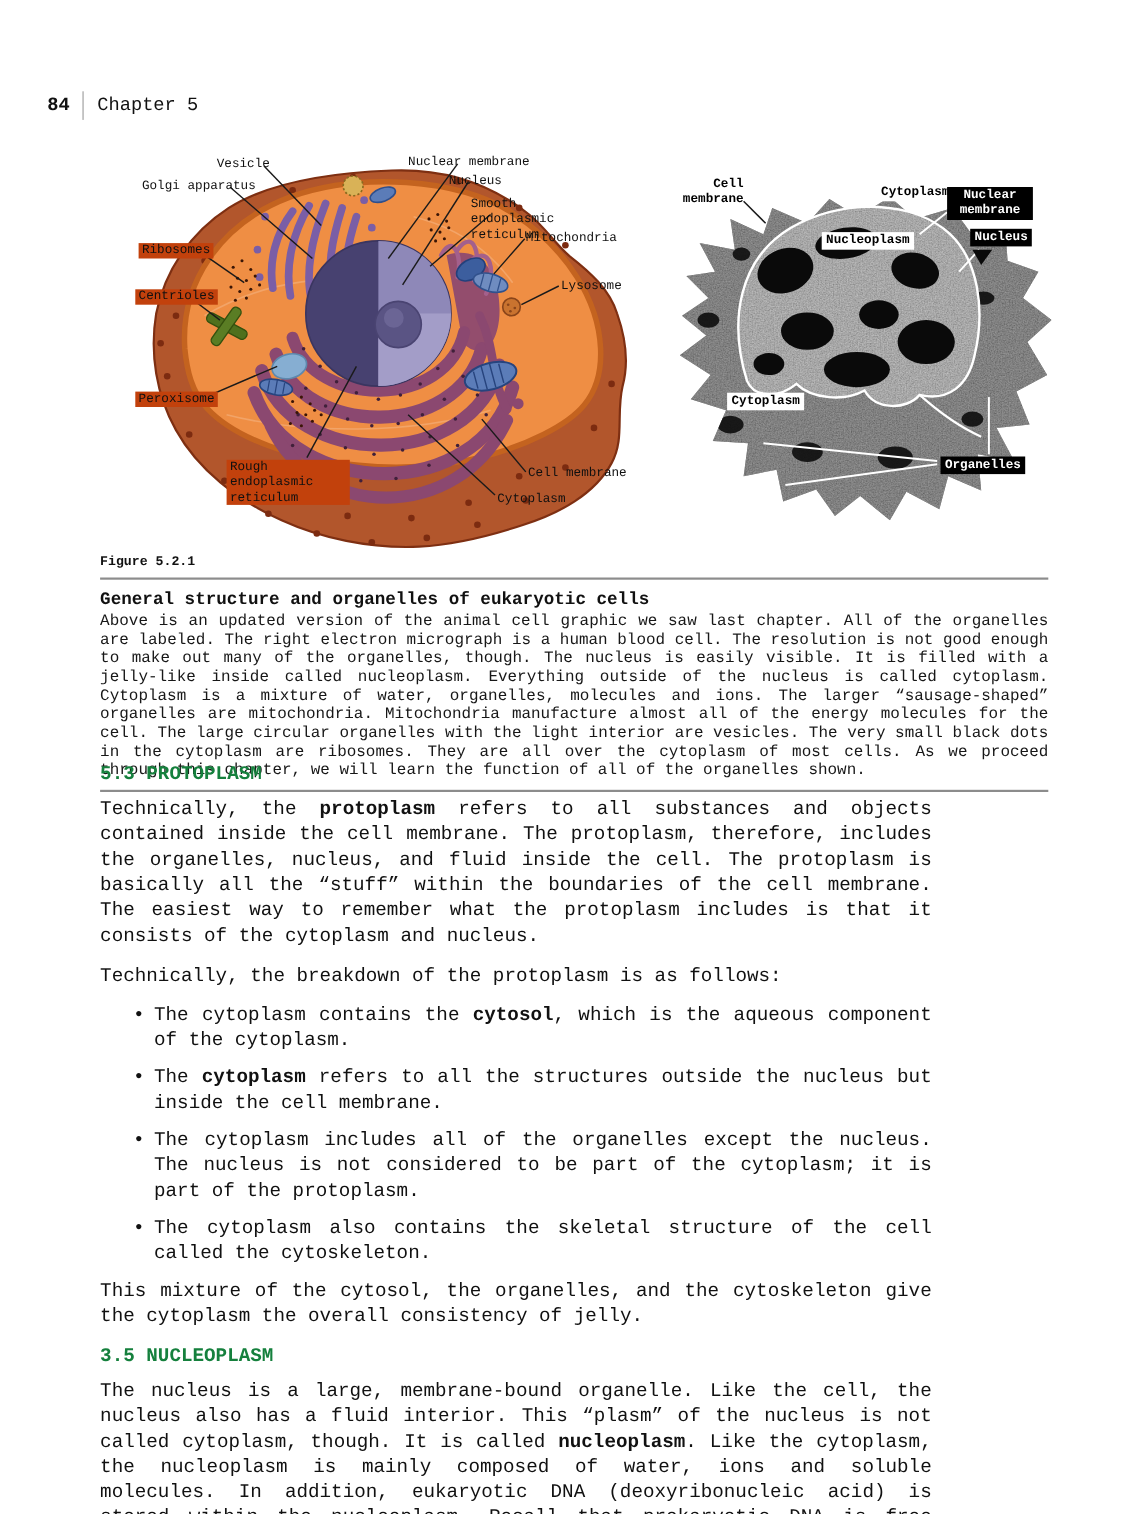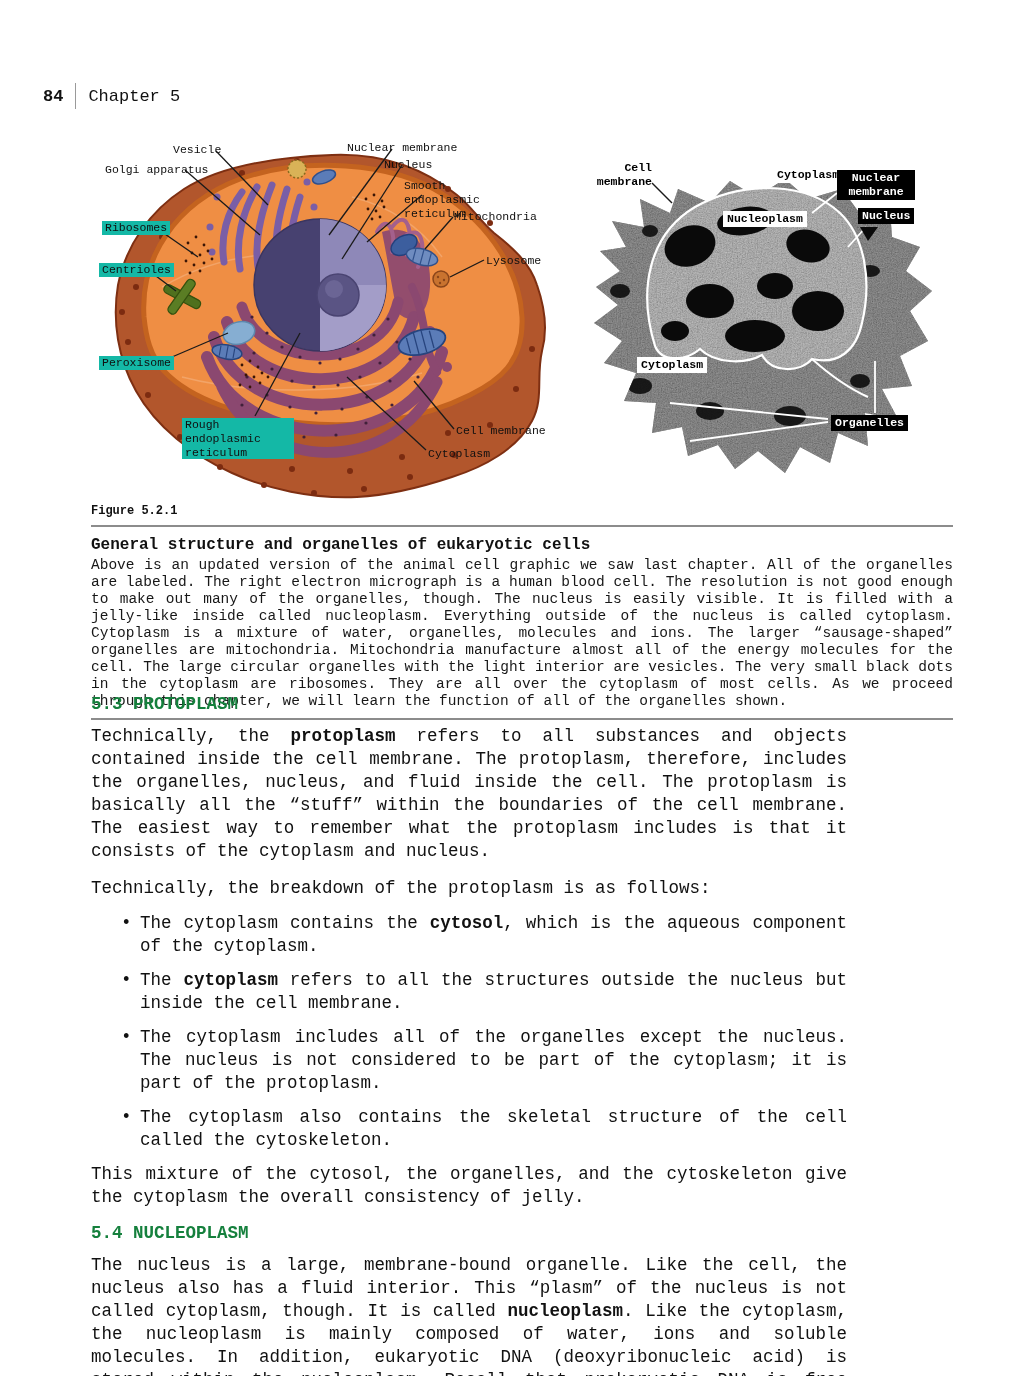--- a/index.html
+++ b/index.html
@@ -3,24 +3,24 @@
 <meta charset="utf-8">
 <style>
   html,body{margin:0;padding:0;background:#ffffff;}
   .page{position:relative;width:1024px;height:1376px;background:#ffffff;overflow:hidden;
         font-family:Liberation Mono, monospace;color:#111;margin-top:41px;}
   
   .hdr{position:absolute;left:43px;top:42px;display:flex;align-items:center;font-size:17px;}
   .hdr .num{font-weight:bold;}
   .hdr .div{width:1px;height:26px;background:#9a9a9a;margin:0 12px;}
   
-  .figwrap{position:absolute;left:92px;top:96px;width:870px;height:364px;}
+  .figwrap{position:absolute;left:116px;top:96px;width:870px;height:364px;}
   .figwrap svg{position:absolute;}
   .dlabel{position:absolute;font-size:11.5px;line-height:1.2;color:#101010;white-space:nowrap;}
-  .dlabel.boxed{background:#14b8a6;padding:0 3px;}
+  .dlabel.boxed{background:#c2410c;padding:0 3px;}
   .dlabel.w2{white-space:normal;text-align:left;}
   .em-label{position:absolute;font-size:11.5px;font-weight:600;line-height:1.2;padding:1px 4px;white-space:nowrap;}
   .em-white{background:#fff;color:#000;}
   .em-black{background:#000;color:#fff;}
   .em-plain{color:#000;white-space:normal;text-align:right;width:72px;padding:0;}
   .em-w2{white-space:normal;text-align:center;}
   
   .capblock{position:absolute;left:91px;top:463px;width:862px;}
   .figlabel{font-size:12px;font-weight:bold;margin:0 0 7px 0;}
   .caprule{height:0;border-top:2px solid #8c8c8c;margin:0 0 9px 0;}
@@ -363,18 +363,18 @@
     <h2>5.3 PROTOPLASM</h2>
     <p><span>Technically, the </span><b>protoplasm</b><span> refers to all substances and objects contained inside the cell membrane. The protoplasm, therefore, includes the organelles, nucleus, and fluid inside the cell. The protoplasm is basically all the “stuff” within the boundaries of the cell membrane. The easiest way to remember what the protoplasm includes is that it consists of the cytoplasm and nucleus.</span></p>
     <p style="margin-bottom:12px">Technically, the breakdown of the protoplasm is as follows:</p>
     <ul>
       <li><span>The cytoplasm contains the </span><b>cytosol</b><span>, which is the aqueous component of the cytoplasm.</span></li>
       <li><span>The </span><b>cytoplasm</b><span> refers to all the structures outside the nucleus but inside the cell membrane.</span></li>
       <li><span>The cytoplasm includes all of the organelles except the nucleus. The nucleus is not considered to be part of the cytoplasm; it is part of the protoplasm.</span></li>
       <li><span>The cytoplasm also contains the skeletal structure of the cell called the cytoskeleton.</span></li>
     </ul>
     <p>This mixture of the cytosol, the organelles, and the cytoskeleton give the cytoplasm the overall consistency of jelly.</p>
-    <h2 class="sec2">5.4 NUCLEOPLASM</h2>
+    <h2 class="sec2">3.5 NUCLEOPLASM</h2>
     <p><span>The nucleus is a large, membrane-bound organelle. Like the cell, the nucleus also has a fluid interior. This “plasm” of the nucleus is not called cytoplasm, though. It is called </span><b>nucleoplasm</b><span>. Like the cytoplasm, the nucleoplasm is mainly composed of water, ions and soluble molecules. In addition, eukaryotic DNA (deoxyribonucleic acid) is stored within the nucleoplasm. Recall that prokaryotic DNA is free within the cytoplasm.</span></p>
   </div>
 
   <div class="footbar"></div>
 </div>
 
 </body></html>

